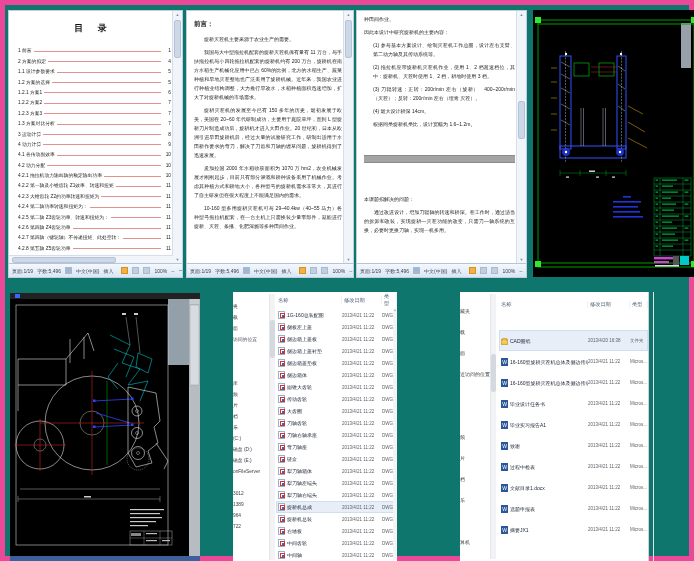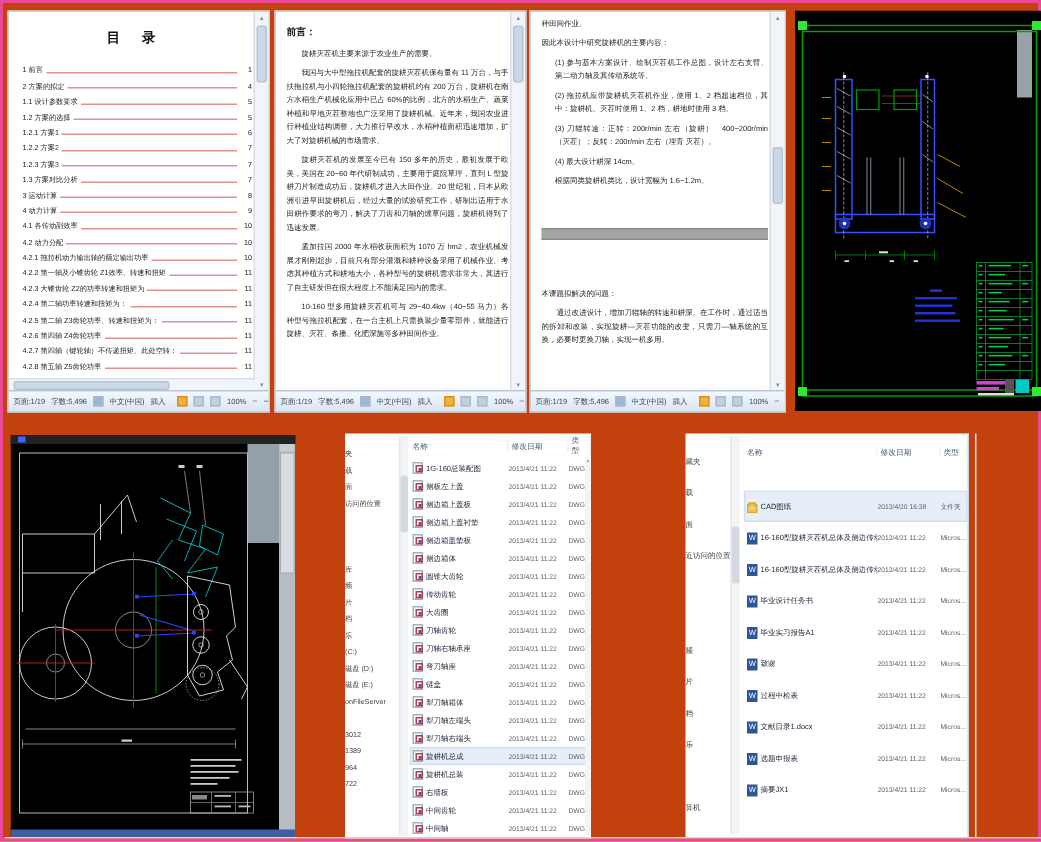--- a/index.html
+++ b/index.html
@@ -1,18 +1,18 @@
 <!DOCTYPE html>
 <html><head>
 <meta charset="utf-8">
 <style>
   html,body{margin:0;padding:0;}
   body{width:694px;height:561px;position:relative;background:#fff;
        font-family:"Liberation Sans","DejaVu Sans",sans-serif;overflow:hidden;}
-  .canvas{position:absolute;inset:0;border:2px solid #ec4899;box-sizing:border-box;background:#c2410c;}
+  .canvas{position:absolute;inset:0;border:5px solid #ec4899;box-sizing:border-box;background:#0f766e;}
 
   
   .wordwin{position:absolute;background:#fff;border:1px solid #c2cddd;box-sizing:border-box;overflow:hidden;}
   .doc-content{position:absolute;left:7px;right:11px;top:4px;bottom:15px;overflow:hidden;}
   .scroll-v{position:absolute;top:0;bottom:14px;right:0;width:9px;background:#f1f5fa;border-left:1px solid #d6dfe9;}
   .scroll-v .arr{height:7px;font-size:4px;line-height:7px;text-align:center;color:#7d8ea6;}
   .scroll-v .arr.dn{position:absolute;bottom:0;left:0;right:0;}
   .scroll-v .thumb{position:absolute;left:1px;right:1px;top:9px;height:36px;background:#cdd8e7;border:1px solid #b4c3d8;border-radius:2px;}
   .scroll-h{position:absolute;left:0;right:9px;bottom:14px;height:7px;background:#f1f5fa;border-top:1px solid #d6dfe9;}
   .scroll-h .thumb{position:absolute;top:1px;left:3px;width:62%;height:4px;background:#cdd8e7;border:1px solid #b4c3d8;border-radius:2px;}

